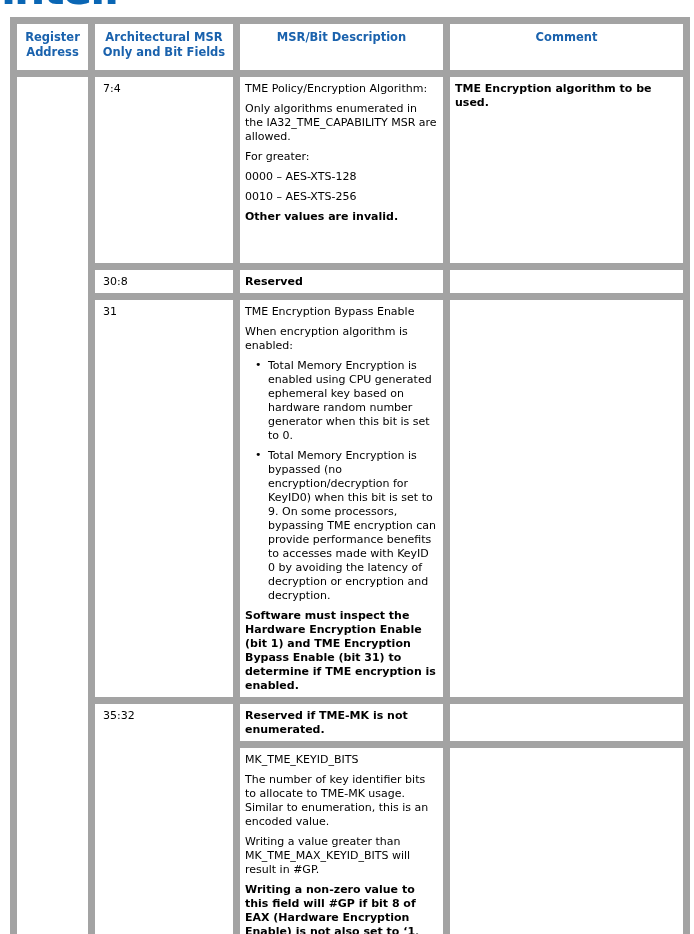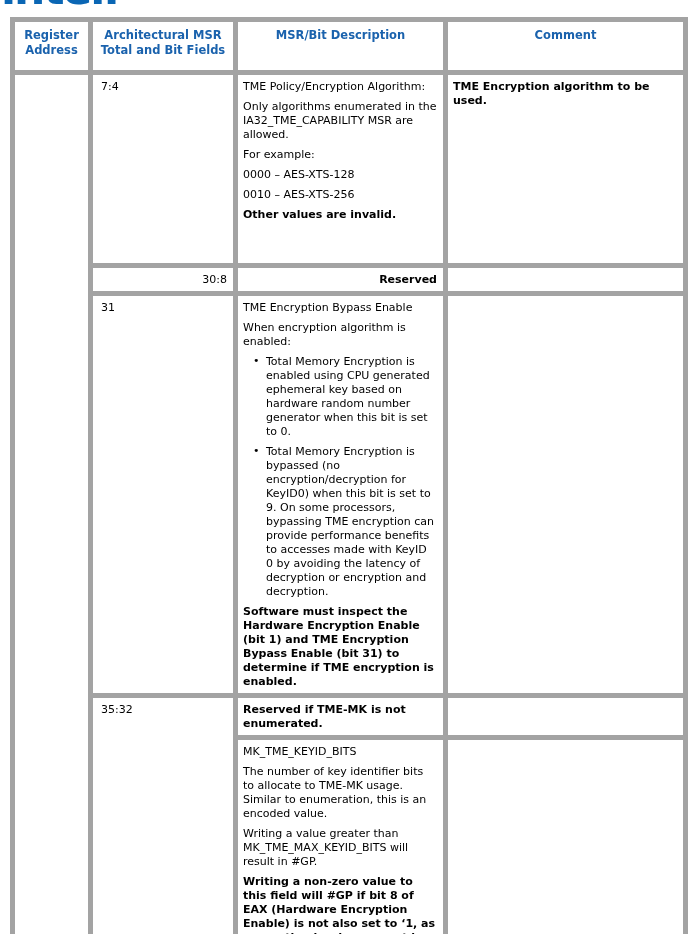--- a/index.html
+++ b/index.html
@@ -21,21 +21,21 @@
     color:#0a66b4;
   }
 
   table.msr {
     position:absolute; left:10px; top:17px;
     width:673px;
     border-collapse:collapse; table-layout:fixed;
     border:1px solid #5a5a5a;
     border-bottom:3px solid #161616;
   }
-  th, td { border:5px solid #a3a3a3; vertical-align:top; overflow:hidden; }
+  th, td { border:7px solid #a3a3a3; vertical-align:top; overflow:hidden; }
 
   th {
     color:#1a62ad;
     font-weight:bold;
     font-size:11.5px;
     line-height:1.3;
     text-align:center;
     padding:6px 3px 4px 3px;
   }
 
@@ -49,21 +49,21 @@
 
   p.para { margin:0 0 6px 0; }
   p.para:last-child { margin-bottom:0;font-weight:bold; }
 
   ul.bullets { list-style:none; margin:0 0 5px 0; padding:0 0 0 10px; }
   ul.bullets li { position:relative; padding-left:13px; margin-bottom:6px; }
   ul.bullets li::before { content:"\2022"; position:absolute; left:0; top:-1px; }
 
   tr.r-head { height:53px; }
   tr.r1 { height:193px; }
-  tr.r2 { height:22px;text-align:right; }
+  tr.r2 { height:22px; }
   tr.r3 { height:397px; }
   tr.r4 { height:36px;margin-left:40px; }
   tr.r5 { height:232px; }
 </style>
 </head>
 <body>
 
 <div class="page">
 
   <div class="logo-clip">
@@ -74,35 +74,35 @@
     <colgroup>
       <col style="width:78px">
       <col style="width:145px">
       <col style="width:210px">
       <col style="width:240px">
     </colgroup>
 
     <thead>
       <tr class="r-head">
         <th>Register Address</th>
-        <th>Architectural MSR Total and Bit Fields</th>
+        <th>Architectural MSR Only and Bit Fields</th>
         <th>MSR/Bit Description</th>
         <th>Comment</th>
       </tr>
     </thead>
 
     <tbody>
 
       <tr class="r1">
         <td rowspan="5"></td>
         <td class="bitfield">7:4</td>
         <td>
           <p class="para">TME Policy/Encryption Algorithm:</p>
           <p class="para">Only algorithms enumerated in the IA32_TME_CAPABILITY MSR are allowed.</p>
-          <p class="para">For example:</p>
+          <p class="para">For greater:</p>
           <p class="para">0000 – AES-XTS-128</p>
           <p class="para">0010 – AES-XTS-256</p>
           <p class="para">Other values are invalid.</p>
         </td>
         <td>
           <p class="para">TME Encryption algorithm to be used.</p>
         </td>
       </tr>
 
       <tr class="r2">

